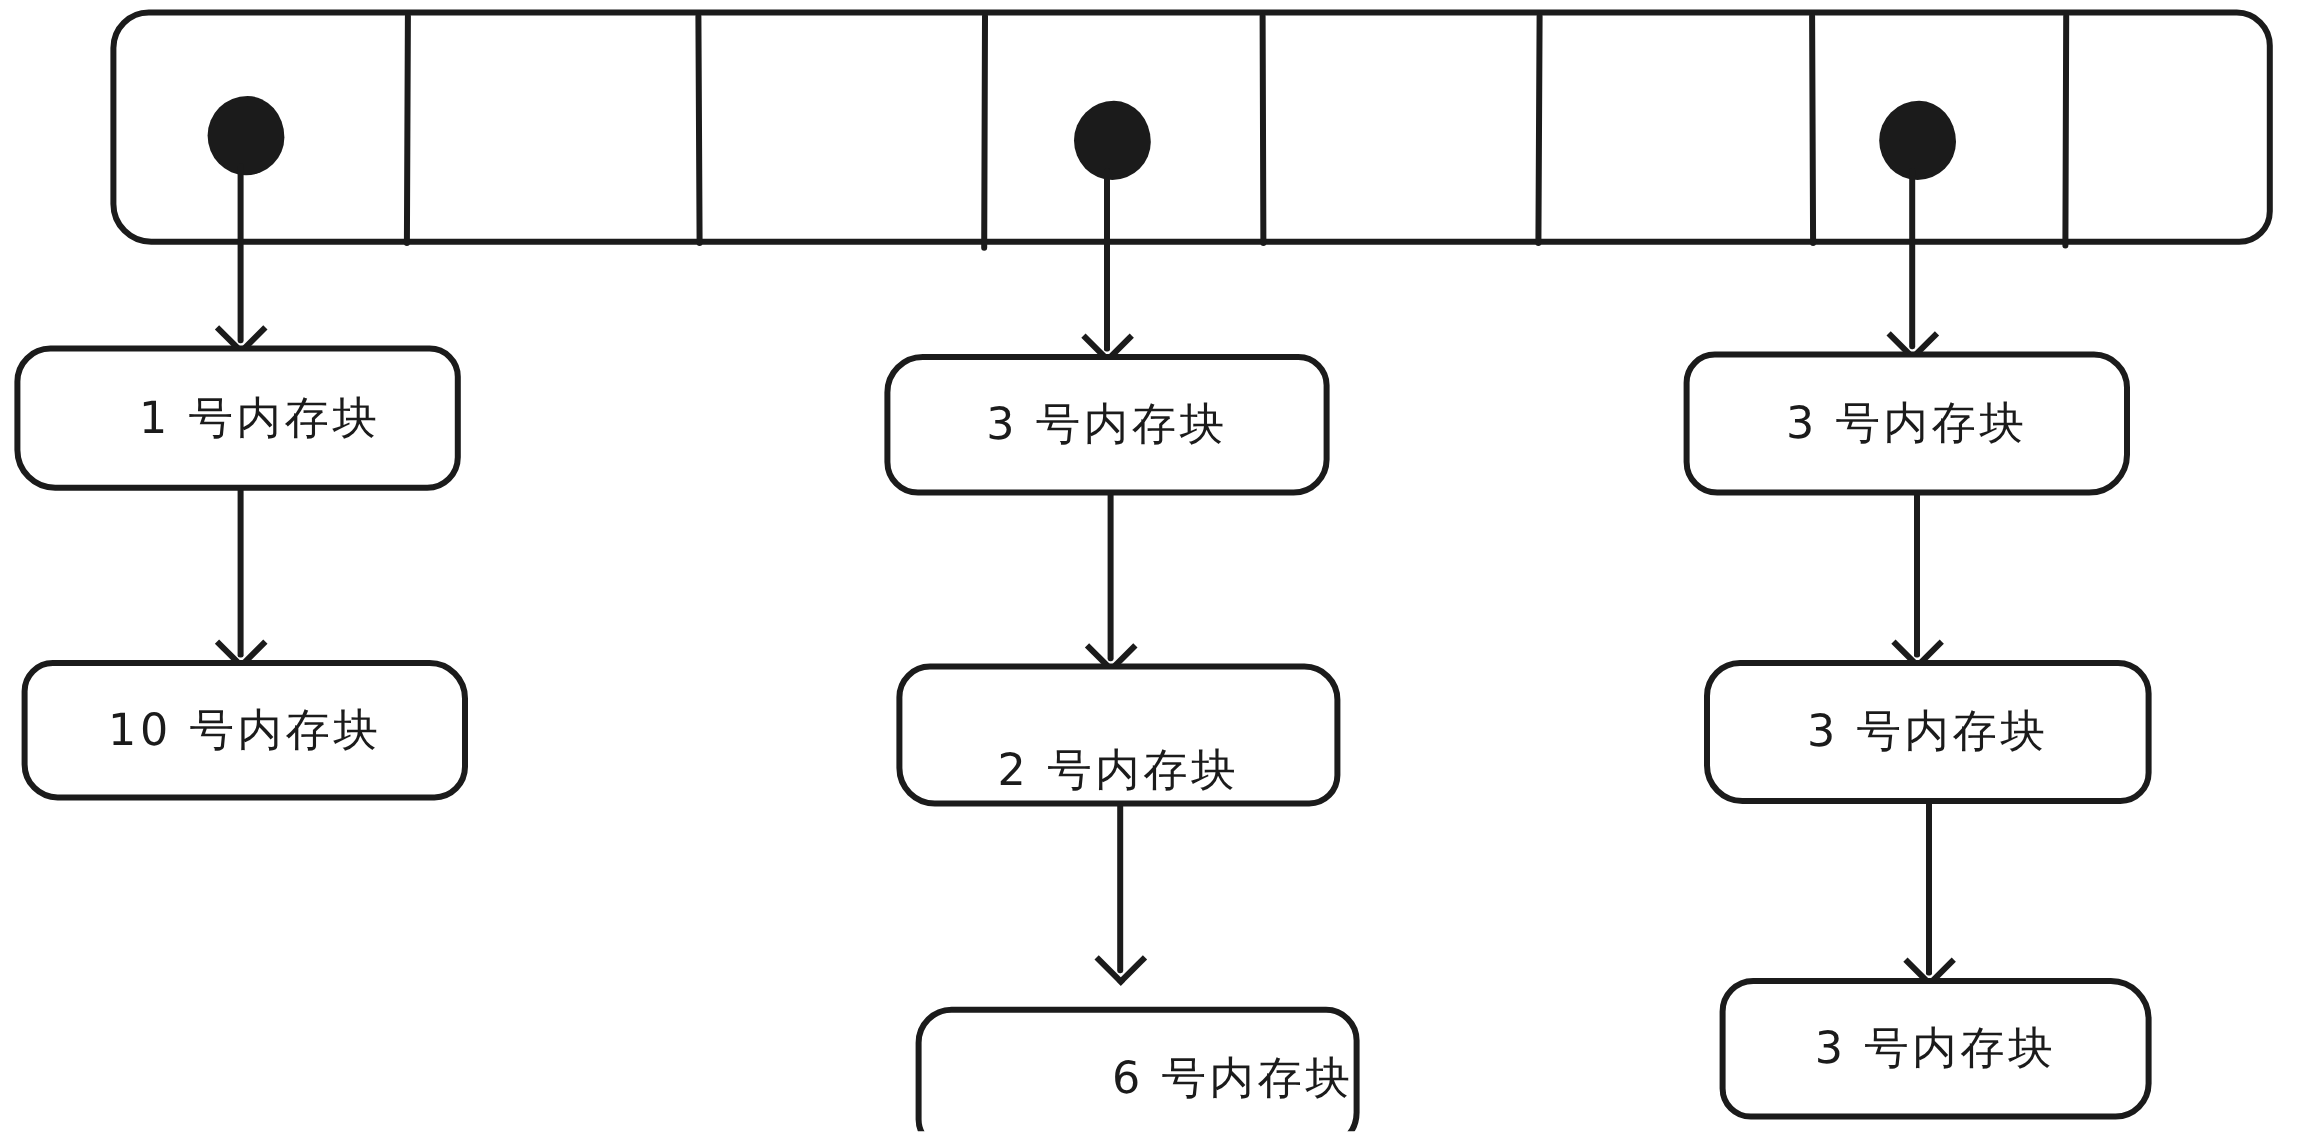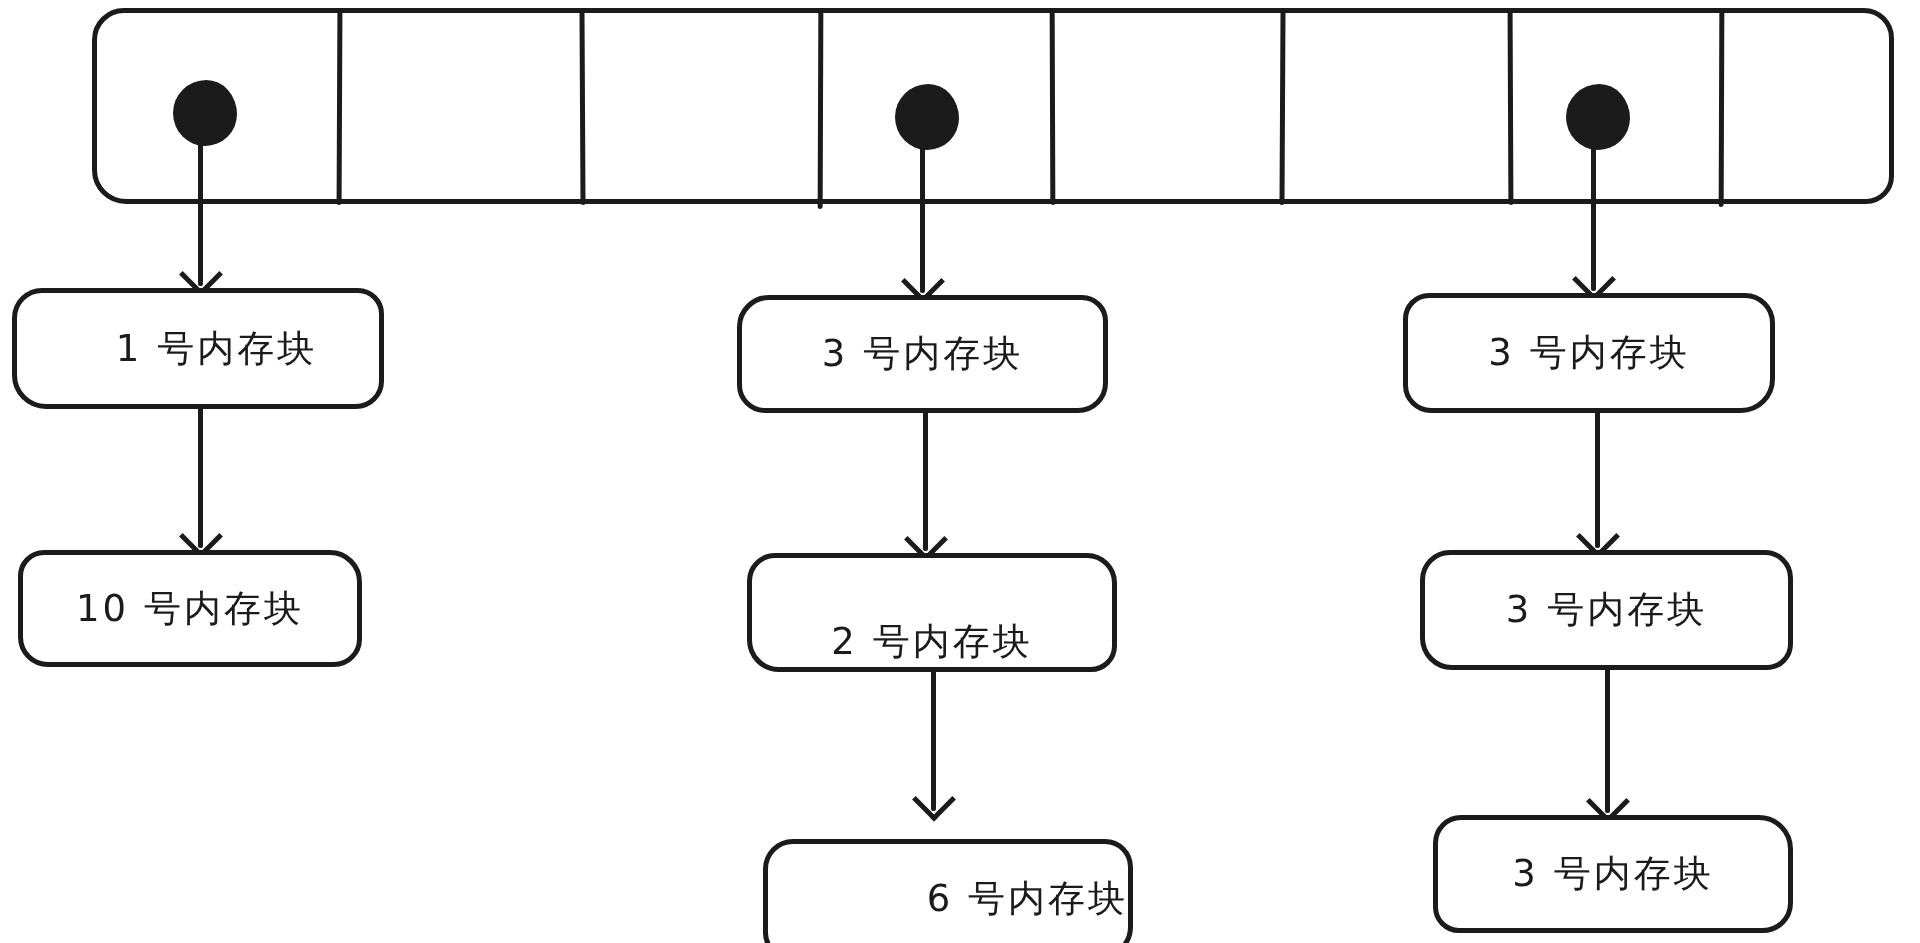--- a/index.html
+++ b/index.html
@@ -56,21 +56,21 @@
     background: #ffffff;
     display: flex;
     align-items: center;
     justify-content: center;
     font-size: 37px;
     letter-spacing: 3px;
     color: #1b1b1b;
   }
   .box span { white-space: nowrap; }
   .c1b1 { left: 12px;   top: 288px; width: 372px; height: 121px; border-radius: 30px 26px 28px 34px; padding-left: 37px; }
-  .c1b2 { left: 18px;   top: 550px; width: 344px; height: 117px; border-radius: 26px 32px 28px 30px; }
+  .c1b2 { left: 18px;   top: 550px; width: 372px; height: 117px; border-radius: 26px 32px 28px 30px; }
   .c2b1 { left: 737px;  top: 295px; width: 371px; height: 118px; border-radius: 32px 26px 30px 28px; }
   .c2b2 { left: 747px;  top: 553px; width: 370px; height: 119px; border-radius: 28px 30px 26px 32px; align-items: flex-end; }
   .c2b3 { left: 763px;  top: 839px; width: 370px; height: 120px; border-radius: 30px 28px 32px 26px; justify-content: flex-end; }
   .c3b1 { left: 1403px; top: 293px; width: 372px; height: 120px; border-radius: 26px 30px 34px 28px; }
   .c3b2 { left: 1420px; top: 550px; width: 373px; height: 120px; border-radius: 30px 28px 26px 32px; }
   .c3b3 { left: 1433px; top: 815px; width: 360px; height: 118px; border-radius: 28px 34px 30px 26px; }
 
   
   .arrow {
     position: absolute;

